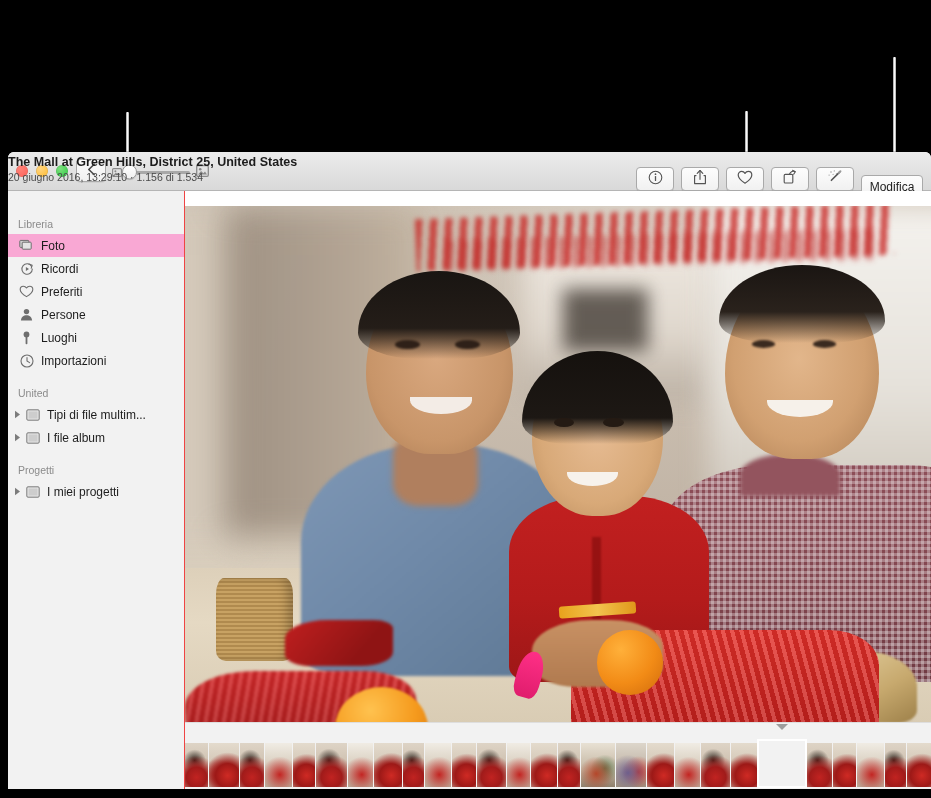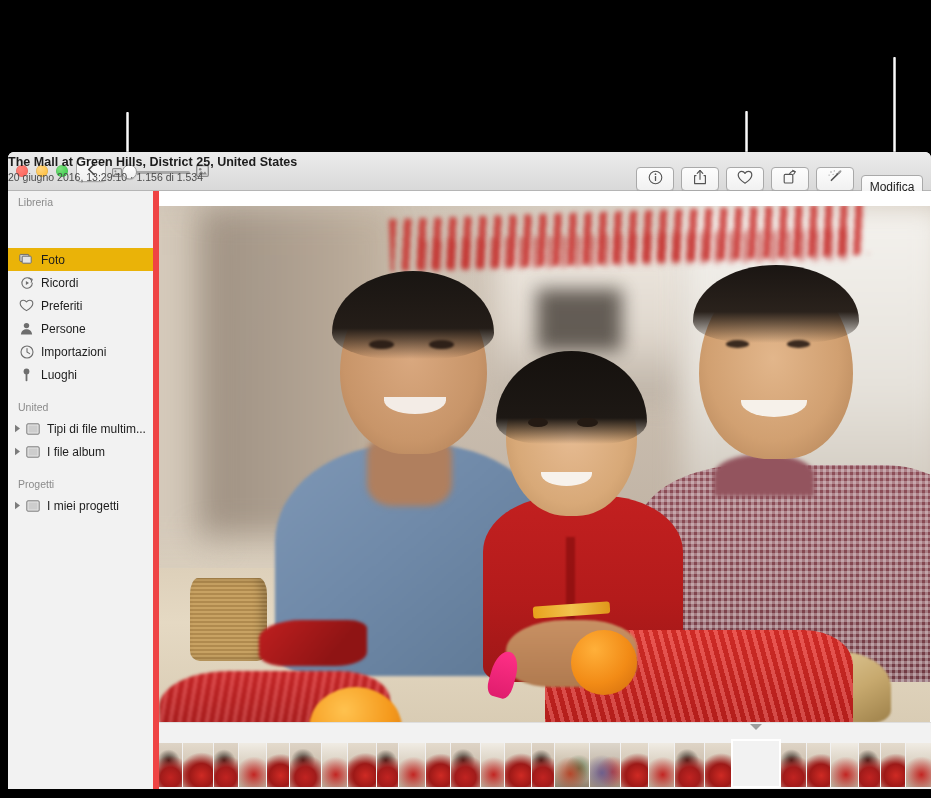--- a/index.html
+++ b/index.html
@@ -157,46 +157,45 @@
   }
 
   
   .body-split {
     display: flex;
     height: 598px;
   }
 
   
   .sidebar {
-    width: 151px;
+    width: 177px;
     background: #f2f2f2;
-    border-right: 6px solid #ef4444;
-    padding-top: 2px;
+    border-right: 1px solid #ef4444;
+    padding-top: 24px;
     box-sizing: border-box;
     flex-shrink: 0;
   }
   .sb-header {
     font-size: 10.5px;
     color: #8b8b8b;
     padding: 2px 0 3px 10px;
     line-height: 14px;
   }
   .sb-item {
     display: flex;
     align-items: center;
     height: 23px;
     padding-left: 10px;
     font-size: 12px;
     color: #1d1d1d;
     cursor: default;
     box-sizing: border-box;
   }
   .sb-item.selected {
-    background: #eab308;
-    margin-top: 36px;
+    background: #f9a8d4;
   }
   .sb-icon {
     width: 17px;
     margin-right: 6px;
     display: flex;
     align-items: center;
     justify-content: center;
     flex-shrink: 0;
   }
   .sb-disclosure {
@@ -730,36 +729,36 @@
           <svg width="13" height="13" viewBox="0 0 13 13">
             <circle cx="6.5" cy="3.6" r="2.7" fill="#6e6e6e"></circle>
             <path d="M0.9 12.4 C1.3 8.8 3.6 7.2 6.5 7.2 C9.4 7.2 11.7 8.8 12.1 12.4 Z" fill="#6e6e6e"></path>
           </svg>
         </span>
         <span class="sb-label">Persone</span>
       </div>
 
       <div class="sb-item">
         <span class="sb-icon">
+          <svg width="9" height="14" viewBox="0 0 9 14">
+            <circle cx="4.5" cy="3.4" r="2.9" fill="#6e6e6e"></circle>
+            <rect x="3.6" y="5.6" width="1.8" height="7.6" rx="0.8" fill="#6e6e6e"></rect>
+          </svg>
+        </span>
+        <span class="sb-label">Luoghi</span>
+      </div>
+
+      <div class="sb-item">
+        <span class="sb-icon">
           <svg width="14" height="14" viewBox="0 0 14 14">
             <circle cx="7" cy="7" r="6" fill="none" stroke="#6e6e6e" stroke-width="1.1"></circle>
             <path d="M7 3.6 V7 L9.6 8.6" fill="none" stroke="#6e6e6e" stroke-width="1.1" stroke-linecap="round" stroke-linejoin="round"></path>
           </svg>
         </span>
         <span class="sb-label">Importazioni</span>
-      </div>
-
-      <div class="sb-item">
-        <span class="sb-icon">
-          <svg width="9" height="14" viewBox="0 0 9 14">
-            <circle cx="4.5" cy="3.4" r="2.9" fill="#6e6e6e"></circle>
-            <rect x="3.6" y="5.6" width="1.8" height="7.6" rx="0.8" fill="#6e6e6e"></rect>
-          </svg>
-        </span>
-        <span class="sb-label">Luoghi</span>
       </div>
 
       <div class="sb-gap"></div>
 
       <div class="sb-header">United</div>
 
       <div class="sb-item nested">
         <span class="sb-disclosure">
           <svg width="7" height="9" viewBox="0 0 7 9">
               <path d="M1 0.8 L6 4.5 L1 8.2 Z" fill="#7c7c7c"></path>

